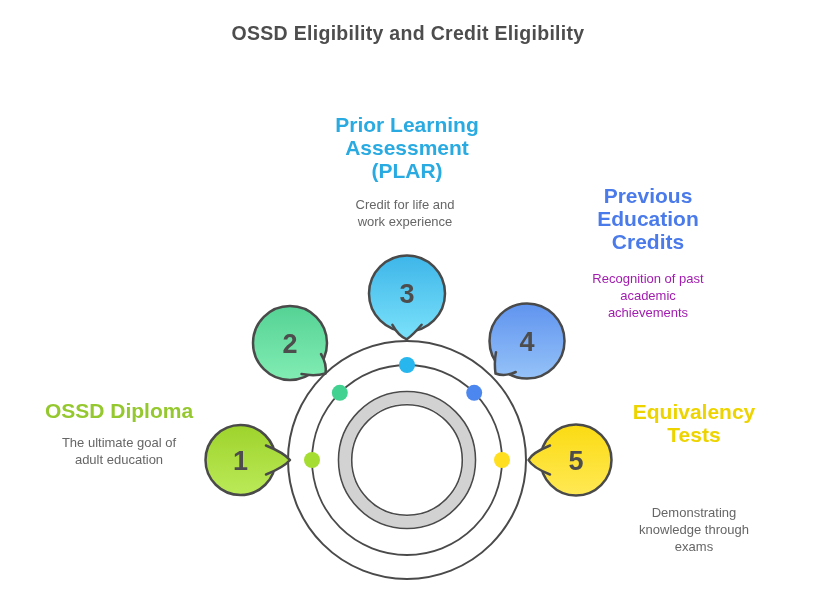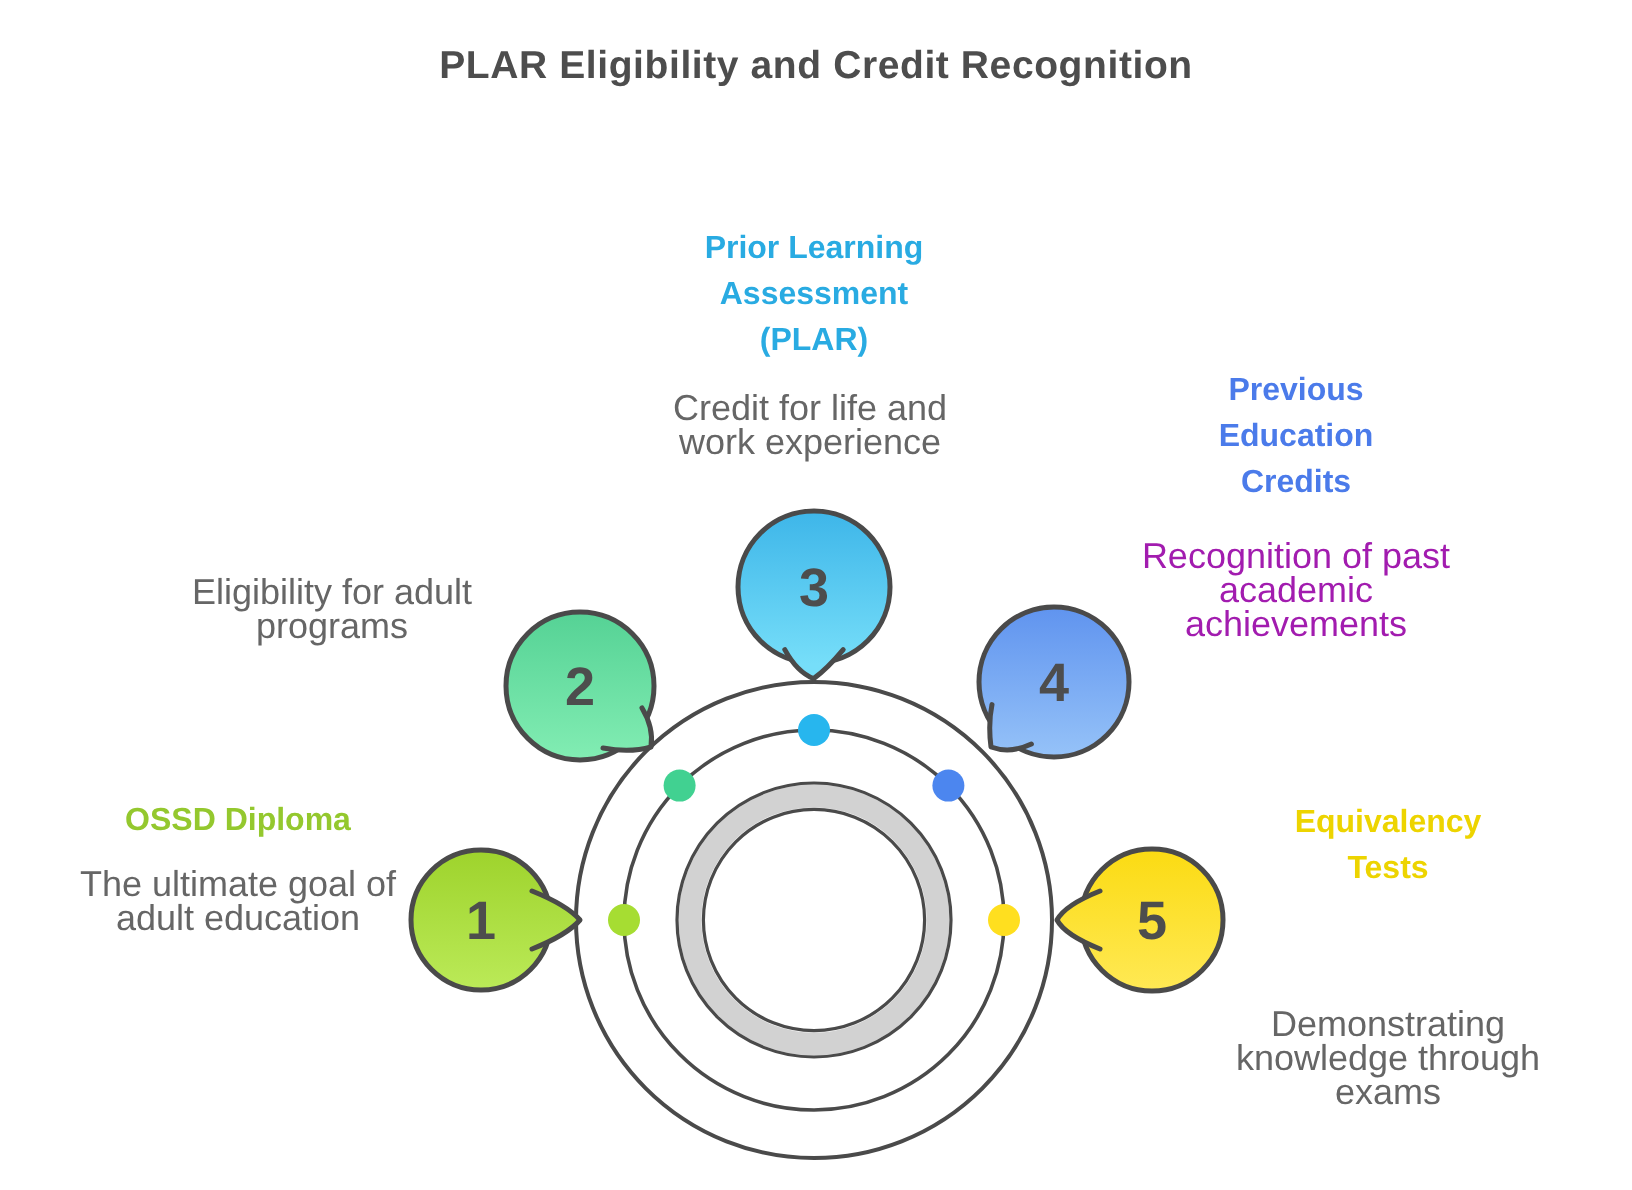--- a/index.html
+++ b/index.html
@@ -6,40 +6,38 @@
   .canvas {
     position:relative; width:816px; height:595px; background:#ffffff;
     font-family:"Liberation Sans", sans-serif; overflow:hidden;
   }
   .title {
     position:absolute; left:0; top:22px; width:816px; margin:0;
     text-align:center; font-size:19.5px; font-weight:bold; letter-spacing:0.3px;
   }
   .diagram { position:absolute; left:0; top:0; width:816px; height:595px; }
   .label { position:absolute; text-align:center; white-space:pre-line; }
-  .heading { font-weight:bold; font-size:16px; line-height:23px; }
-  .desc { font-size:18px; line-height:17px; }
+  .heading { font-weight:bold; font-size:21px; line-height:23px; }
+  .desc { font-size:13px; line-height:17px; }
   .num {
     font-family:"Liberation Sans", sans-serif; font-size:27px; font-weight:bold;
     fill:#4d4d4d; text-anchor:middle;
   }
 </style>
 </head>
 <body>
 
 <div class="canvas">
 
-  <h1 class="title" style="color: rgb(77, 77, 77);">PLAR Eligibility and Credit Recognition</h1>
+  <h1 class="title" style="color: rgb(77, 77, 77);">OSSD Eligibility and Credit Eligibility</h1>
 
   <div class="label desc" style="left: 19px; top: 434px; width: 200px; color: rgb(102, 102, 102);">The ultimate goal of
 adult education</div>
   <div class="label heading" style="left: 19px; top: 399px; width: 200px; color: rgb(148, 200, 46);">OSSD Diploma</div>
 
-  <div class="label desc" style="left: 66px; top: 288px; width: 200px; color: rgb(102, 102, 102);">Eligibility for adult
-programs</div>
 
   <div class="label heading" style="left: 297px; top: 113px; width: 220px; color: rgb(41, 171, 226);">Prior Learning
 Assessment
 (PLAR)</div>
   <div class="label desc" style="left: 305px; top: 196px; width: 200px; color: rgb(102, 102, 102);">Credit for life and
 work experience</div>
 
   <div class="label heading" style="left: 548px; top: 184px; width: 200px; color: rgb(75, 123, 234);">Previous
 Education
 Credits</div>

